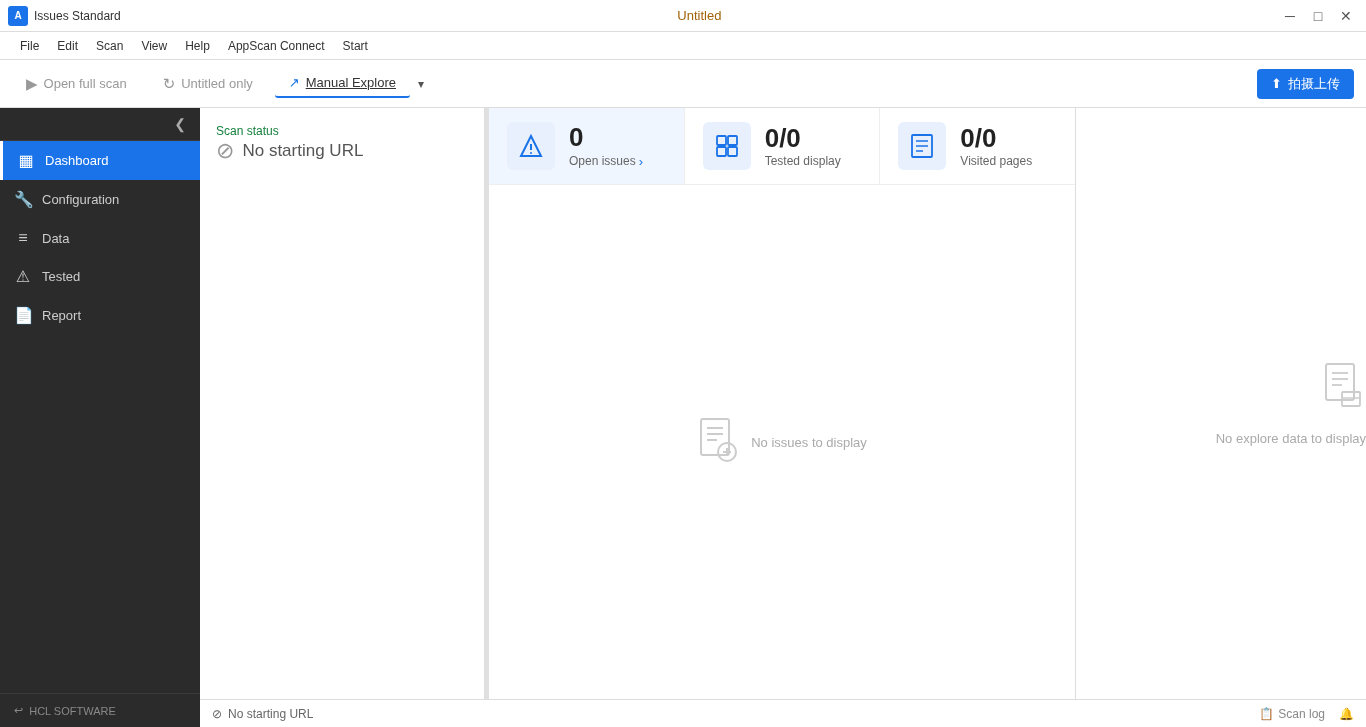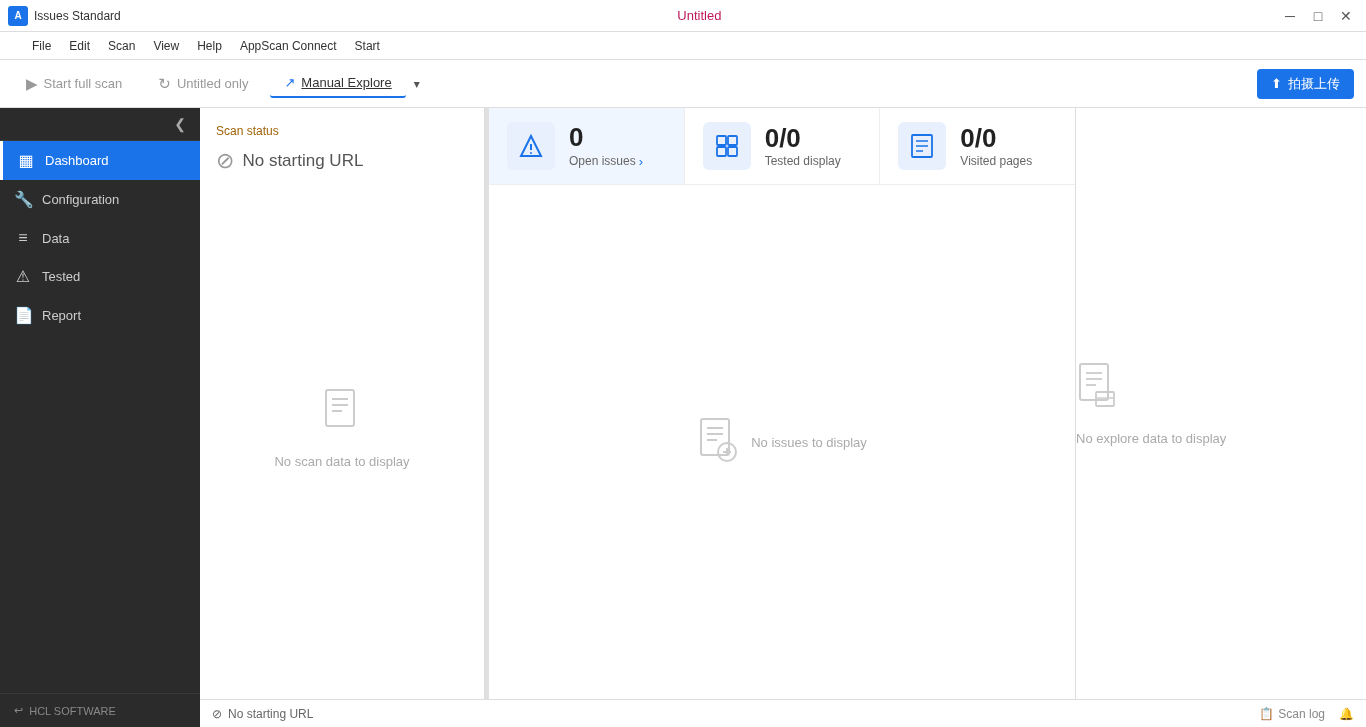--- a/index.html
+++ b/index.html
@@ -7,28 +7,28 @@
 
     
     .title-bar {
       display: flex; align-items: center; justify-content: space-between;
       background: #fff; height: 32px; padding: 0 8px;
       border-bottom: 1px solid #ddd;
     }
     .title-bar-left { display: flex; align-items: center; gap: 6px; }
     .app-logo { width: 20px; height: 20px; background: #1a73e8; border-radius: 3px; display: flex; align-items: center; justify-content: center; color: #fff; font-size: 10px; font-weight: bold; }
     .app-title { font-size: 12px; color: #333; font-weight: 500; }
-    .title-center { font-size: 13px; color: #be185d; }
+    .title-center { font-size: 13px; color: #a16207; }
     .title-controls { display: flex; gap: 4px; }
     .title-btn { width: 24px; height: 24px; display: flex; align-items: center; justify-content: center; cursor: pointer; border: none; background: transparent; font-size: 14px; color: #555; }
 
     
     .menu-bar {
       display: flex; align-items: center; background: #fff; height: 28px;
-      padding: 0 24px; border-bottom: 1px solid #ddd; gap: 2px;
+      padding: 0 12px; border-bottom: 1px solid #ddd; gap: 2px;
     }
     .menu-item { padding: 2px 8px; font-size: 12px; color: #333; cursor: pointer; border-radius: 2px; }
 
     
     .toolbar {
       display: flex; align-items: center; background: #fff; height: 48px;
       padding: 0 12px; border-bottom: 1px solid #ddd; gap: 8px;
       justify-content: space-between;
     }
     .toolbar-left { display: flex; align-items: center; gap: 8px; }
@@ -79,21 +79,21 @@
       margin-top: auto; padding: 10px 14px; color: #888; font-size: 11px;
       display: flex; align-items: center; gap: 6px; border-top: 1px solid #3a3a3a;
     }
 
     
     .content-area { flex: 1; display: flex; flex-direction: column; overflow: hidden; }
     .panels-row { display: flex; flex: 1; overflow: hidden; }
 
     
     .left-panel { width: 285px; background: #fff; border-right: 1px solid #ddd; padding: 16px; flex-shrink: 0; display: flex; flex-direction: column; }
-    .scan-status-label { font-size: 12px; color: #a16207; margin-bottom: 10px; }
+    .scan-status-label { font-size: 12px; color: #15803d; }
     .no-url-row { display: flex; align-items: center; gap: 8px; color: #555; font-size: 17px; font-weight: 500; }
     .no-url-icon { font-size: 22px; color: #999; }
     .left-panel-empty { flex: 1; display: flex; flex-direction: column; align-items: center; justify-content: center; color: #bbb; gap: 10px; }
     .empty-icon { font-size: 36px; color: #ccc; }
     .empty-text { font-size: 13px; color: #aaa; }
 
     
     .middle-panel { flex: 1; background: #fff; border-right: 1px solid #ddd; display: flex; flex-direction: column; overflow: hidden; }
     .stats-row { display: flex; border-bottom: 1px solid #eee; }
     .stat-card { flex: 1; padding: 14px 18px; display: flex; align-items: center; gap: 14px; border-right: 1px solid #eee; }
@@ -102,21 +102,21 @@
     .stat-icon-box svg { width: 26px; height: 26px; }
     .stat-info { display: flex; flex-direction: column; }
     .stat-number { font-size: 26px; font-weight: 600; color: #222; line-height: 1.1; }
     .stat-label { font-size: 12px; color: #666; margin-top: 2px; display: flex; align-items: center; gap: 3px; }
     .stat-arrow { color: #1a73e8; font-size: 13px; }
     .stat-card.highlighted { background: #f0f6ff; }
     .middle-empty { flex: 1; display: flex; flex-direction: row; align-items: center; justify-content: center; color: #bbb; gap: 10px; }
 
     
     .right-panel { width: 290px; background: #fff; display: flex; flex-direction: column; overflow: hidden; }
-    .right-empty { flex: 1; display: flex; flex-direction: column; align-items: flex-start; justify-content: center; color: #bbb; gap: 18px; }
+    .right-empty { flex: 1; display: flex; flex-direction: column; align-items: flex-end; justify-content: center; color: #bbb; gap: 18px; }
 
     
     .panel-divider { width: 4px; background: #e0e0e0; cursor: col-resize; }
 
     
     .status-bar {
       height: 28px; background: #fff; border-top: 1px solid #ddd;
       display: flex; align-items: center; justify-content: space-between;
       padding: 0 12px; font-size: 12px; color: #666;
     }
@@ -147,21 +147,21 @@
   <span class="menu-item">View</span>
   <span class="menu-item">Help</span>
   <span class="menu-item">AppScan Connect</span>
   <span class="menu-item">Start</span>
 </div>
 
 <div class="toolbar">
   <div class="toolbar-left">
     <button class="toolbar-btn">
       <span class="btn-icon">▶</span>
-      <span>Start full scan</span>
+      <span>Open full scan</span>
     </button>
     <button class="toolbar-btn">
       <span class="btn-icon">↻</span>
       <span>Untitled only</span>
     </button>
     <div class="manual-explore-group">
       <button class="toolbar-btn-primary">
         <span class="btn-icon">↗</span>
         <span style="text-decoration:underline;">Manual Explore</span>
       </button>
@@ -208,31 +208,20 @@
 
   <div class="content-area">
     <div class="panels-row">
 
       <div class="left-panel">
         <div class="scan-status-label">Scan status</div>
         <div class="no-url-row">
           <span class="no-url-icon">⊘</span>
           <span>No starting URL</span>
         </div>
-        <div class="left-panel-empty">
-          <div class="empty-icon">
-            <svg width="40" height="46" viewBox="0 0 40 46" fill="none">
-              <rect x="4" y="1" width="28" height="36" rx="2" stroke="#ccc" stroke-width="2" fill="none"></rect>
-              <line x1="10" y1="10" x2="26" y2="10" stroke="#ccc" stroke-width="2"></line>
-              <line x1="10" y1="16" x2="26" y2="16" stroke="#ccc" stroke-width="2"></line>
-              <line x1="10" y1="22" x2="20" y2="22" stroke="#ccc" stroke-width="2"></line>
-            </svg>
-          </div>
-          <span class="empty-text">No scan data to display</span>
-        </div>
       </div>
 
       <div class="panel-divider"></div>
 
       <div class="middle-panel">
 
         <div class="stats-row">
 
           <div class="stat-card highlighted">
             <div class="stat-icon-box">

